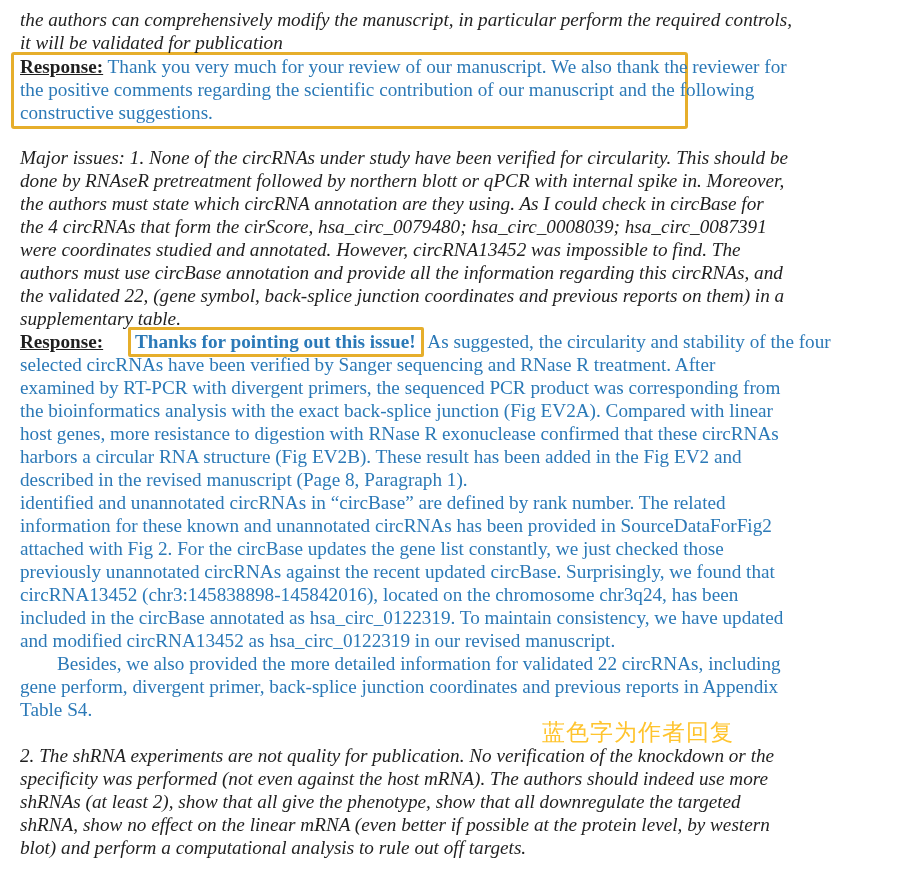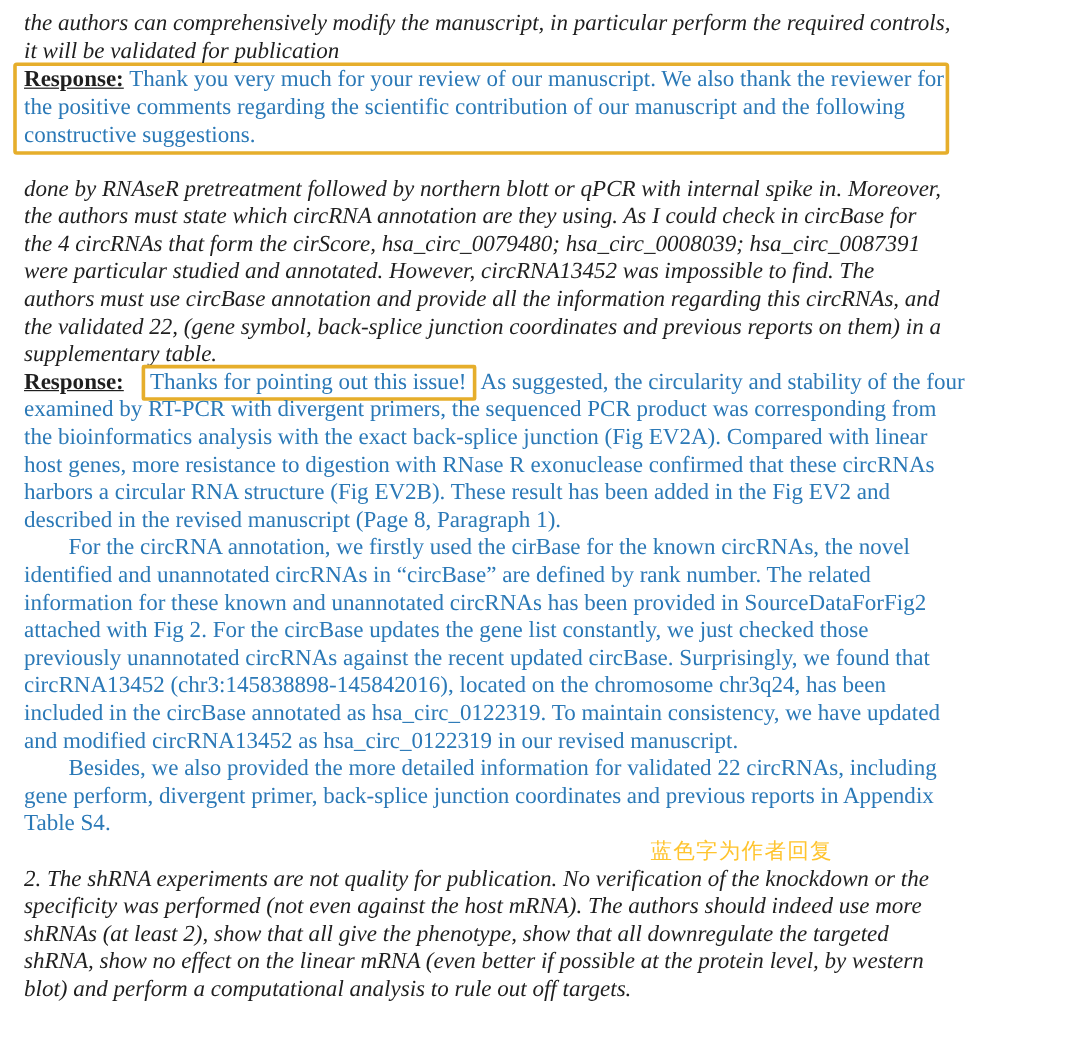--- a/index.html
+++ b/index.html
@@ -19,31 +19,32 @@
   .line{height:23px;line-height:23px;white-space:pre;}
   .line.indent{padding-left:37px;}
   .seg-k{color:var(--black);font-style:italic;}
   .seg-b{color:var(--blue);}
   .seg-rb{color:var(--black);font-weight:bold;text-decoration:underline;}
   .seg-box{
     color:var(--blue);
     border:3px solid var(--gold);
     border-radius:2px;
     padding:1px 5px 2px 4px;
-    margin-left:10px;
+    margin-left:20px;
+    font-weight:bold;
   }
   .seg-cn{
     color:var(--annot);
     font-family:"DejaVu Sans","Liberation Sans",sans-serif;
-    font-size:18px;
+    font-size:23px;
     letter-spacing:1px;
   }
   .para.boxed{
     box-sizing:border-box;
-    width:780px;
+    width:677px;
     margin-left:-9px;
     margin-top:-2px;
     border:3px solid var(--gold);
     border-radius:3px;
     padding:0 0 2px 6px;
   }
   .para.spacer{height:17px;}
   .line.annot-line{padding-left:522px;}
 </style>
 </head>
@@ -54,38 +55,39 @@
       <div class="line"><span class="seg-k">the authors can comprehensively modify the manuscript, in particular perform the required controls,</span></div>
       <div class="line"><span class="seg-k">it will be validated for publication</span></div>
     </div>
     <div class="para boxed">
       <div class="line"><span class="seg-rb">Response:</span><span class="seg-b"> Thank you very much for your review of our manuscript. We also thank the reviewer for</span></div>
       <div class="line"><span class="seg-b">the positive comments regarding the scientific contribution of our manuscript and the following</span></div>
       <div class="line"><span class="seg-b">constructive suggestions.</span></div>
     </div>
     <div class="para spacer"></div>
     <div class="para">
+      <div class="line"><span class="seg-k">Major issues: 1. None of the circRNAs under study have been verified for circularity. This should be</span></div>
       <div class="line"><span class="seg-k">done by RNAseR pretreatment followed by northern blott or qPCR with internal spike in. Moreover,</span></div>
       <div class="line"><span class="seg-k">the authors must state which circRNA annotation are they using. As I could check in circBase for</span></div>
       <div class="line"><span class="seg-k">the 4 circRNAs that form the cirScore, hsa_circ_0079480; hsa_circ_0008039; hsa_circ_0087391</span></div>
-      <div class="line"><span class="seg-k">were particular studied and annotated. However, circRNA13452 was impossible to find. The</span></div>
+      <div class="line"><span class="seg-k">were coordinates studied and annotated. However, circRNA13452 was impossible to find. The</span></div>
       <div class="line"><span class="seg-k">authors must use circBase annotation and provide all the information regarding this circRNAs, and</span></div>
       <div class="line"><span class="seg-k">the validated 22, (gene symbol, back-splice junction coordinates and previous reports on them) in a</span></div>
       <div class="line"><span class="seg-k">supplementary table.</span></div>
     </div>
     <div class="para">
       <div class="line"><span class="seg-rb">Response:</span><span class="seg-b"> </span><span class="seg-box">Thanks for pointing out this issue!</span><span class="seg-b"> As suggested, the circularity and stability of the four</span></div>
+      <div class="line"><span class="seg-b">selected circRNAs have been verified by Sanger sequencing and RNase R treatment. After</span></div>
       <div class="line"><span class="seg-b">examined by RT-PCR with divergent primers, the sequenced PCR product was corresponding from</span></div>
       <div class="line"><span class="seg-b">the bioinformatics analysis with the exact back-splice junction (Fig EV2A). Compared with linear</span></div>
       <div class="line"><span class="seg-b">host genes, more resistance to digestion with RNase R exonuclease confirmed that these circRNAs</span></div>
       <div class="line"><span class="seg-b">harbors a circular RNA structure (Fig EV2B). These result has been added in the Fig EV2 and</span></div>
       <div class="line"><span class="seg-b">described in the revised manuscript (Page 8, Paragraph 1).</span></div>
     </div>
     <div class="para">
-      <div class="line indent"><span class="seg-b">For the circRNA annotation, we firstly used the cirBase for the known circRNAs, the novel</span></div>
       <div class="line"><span class="seg-b">identified and unannotated circRNAs in “circBase” are defined by rank number. The related</span></div>
       <div class="line"><span class="seg-b">information for these known and unannotated circRNAs has been provided in SourceDataForFig2</span></div>
       <div class="line"><span class="seg-b">attached with Fig 2. For the circBase updates the gene list constantly, we just checked those</span></div>
       <div class="line"><span class="seg-b">previously unannotated circRNAs against the recent updated circBase. Surprisingly, we found that</span></div>
       <div class="line"><span class="seg-b">circRNA13452 (chr3:145838898-145842016), located on the chromosome chr3q24, has been</span></div>
       <div class="line"><span class="seg-b">included in the circBase annotated as hsa_circ_0122319. To maintain consistency, we have updated</span></div>
       <div class="line"><span class="seg-b">and modified circRNA13452 as hsa_circ_0122319 in our revised manuscript.</span></div>
     </div>
     <div class="para">
       <div class="line indent"><span class="seg-b">Besides, we also provided the more detailed information for validated 22 circRNAs, including</span></div>

